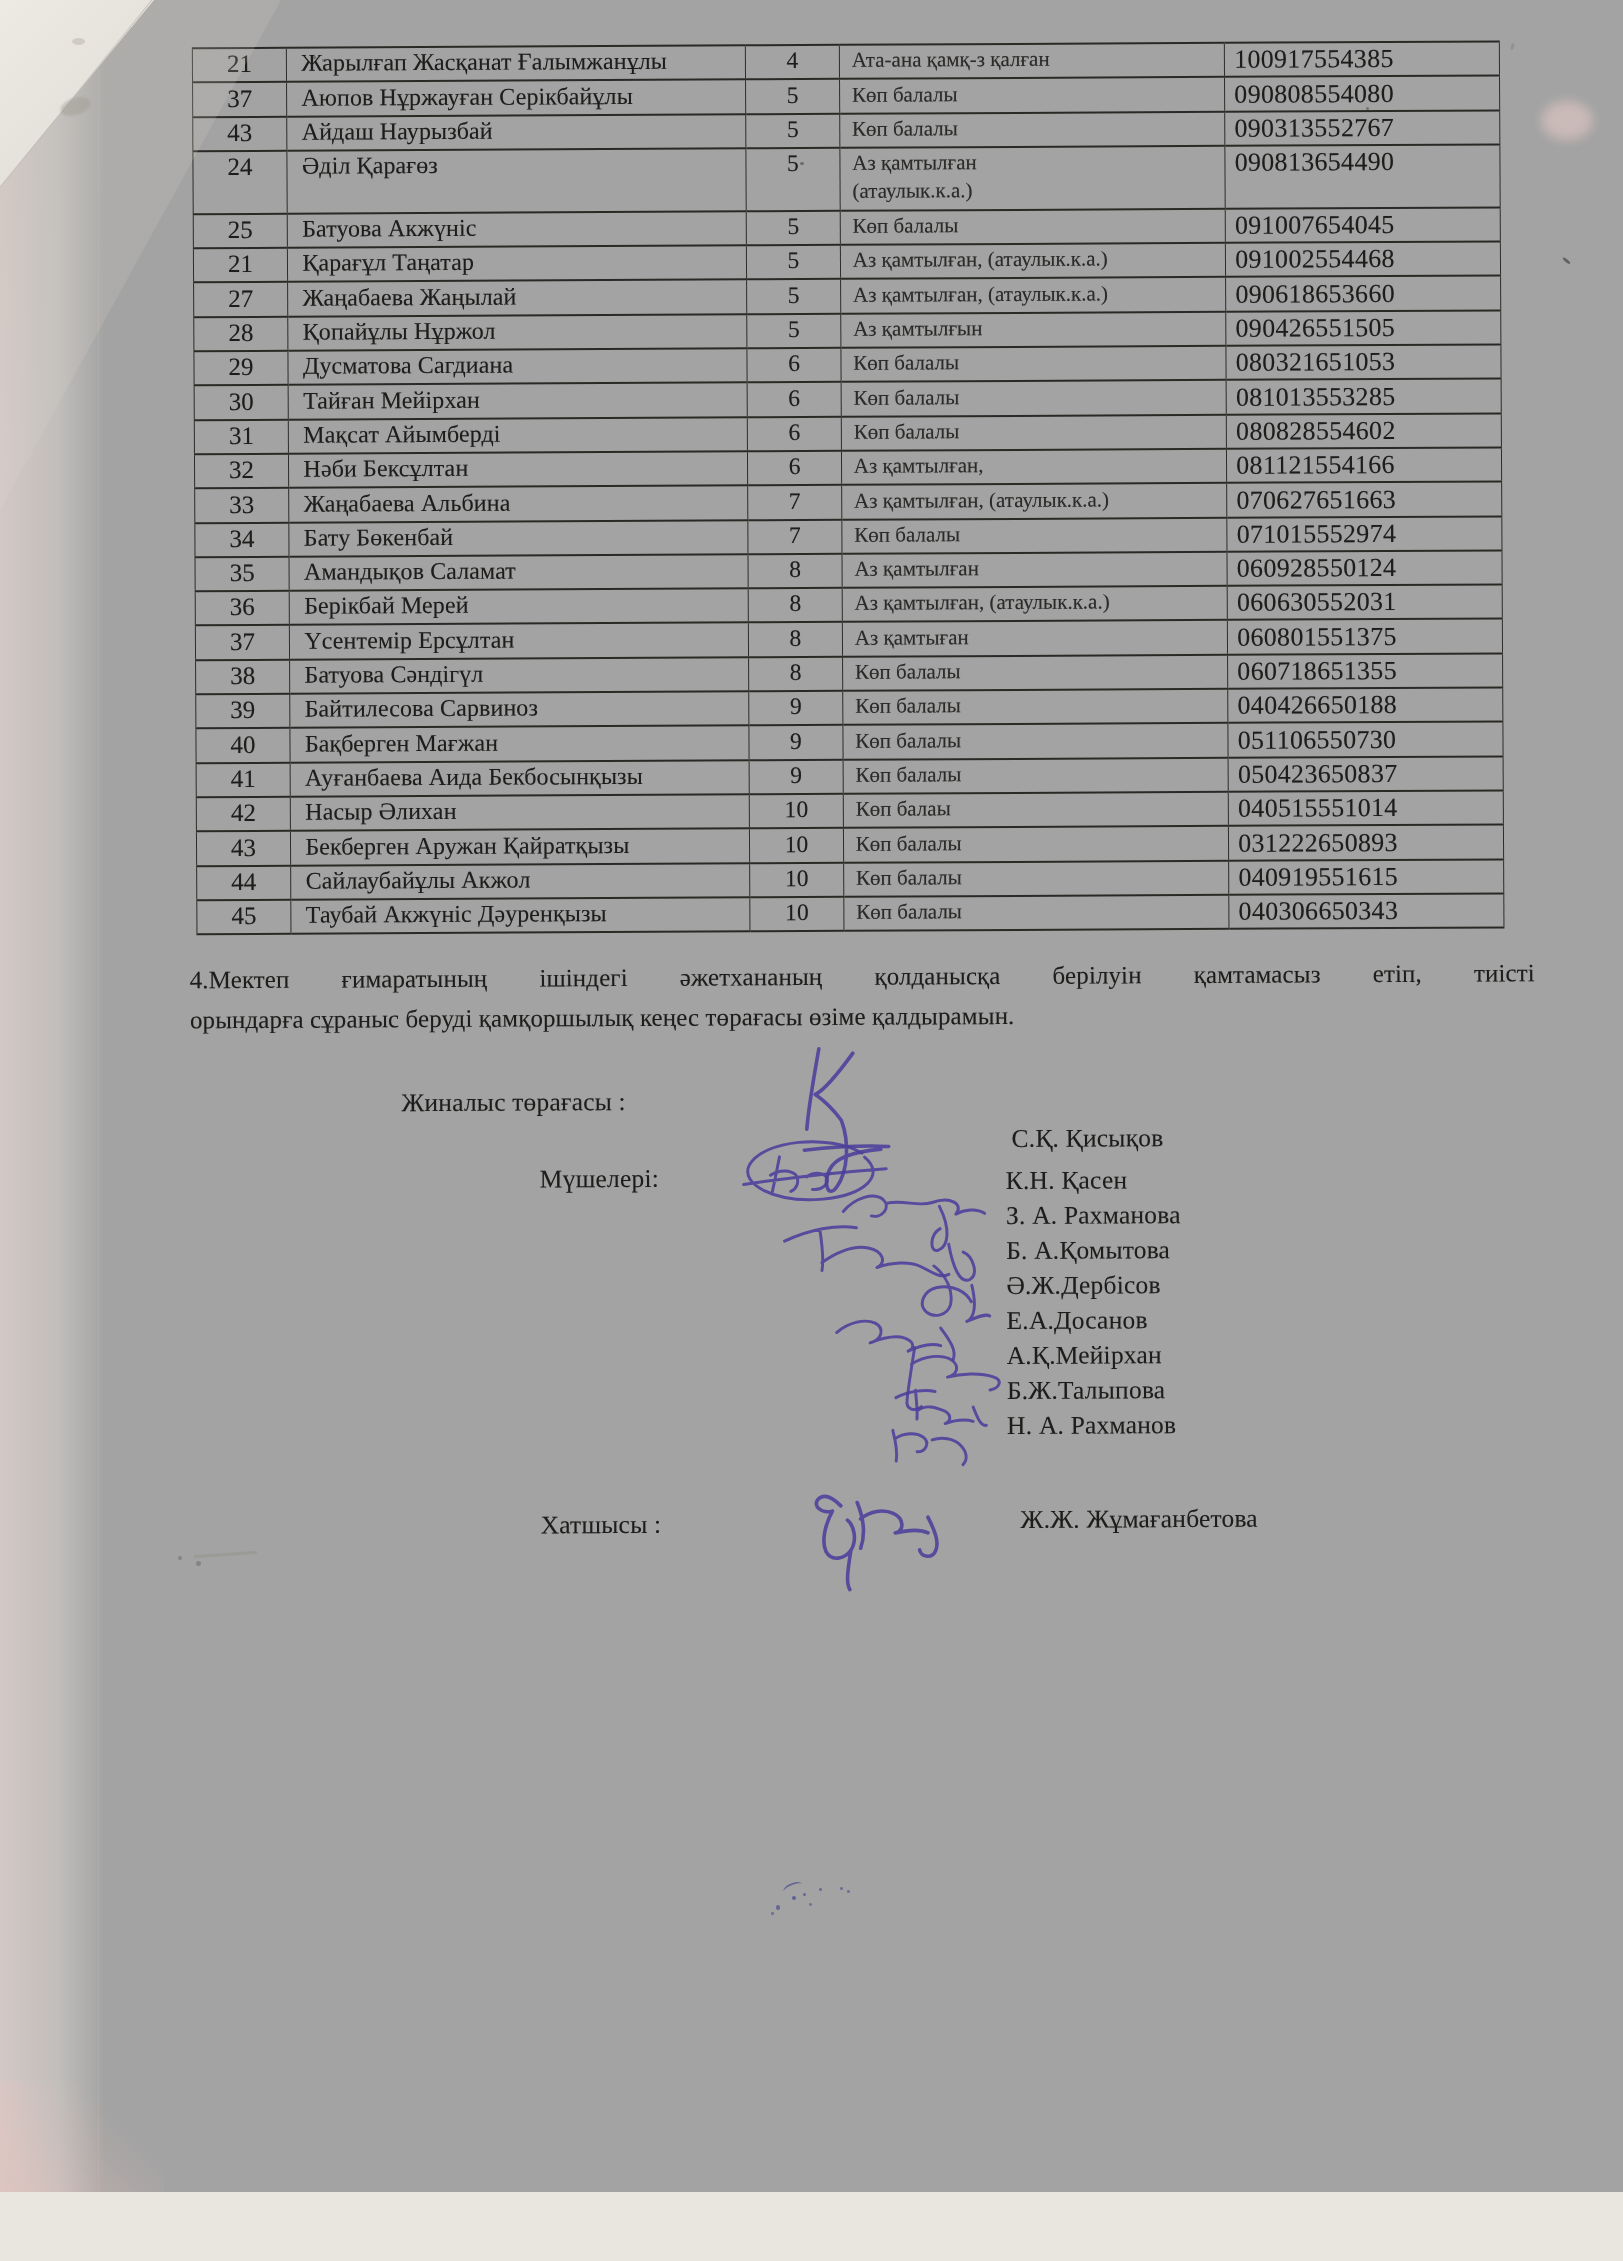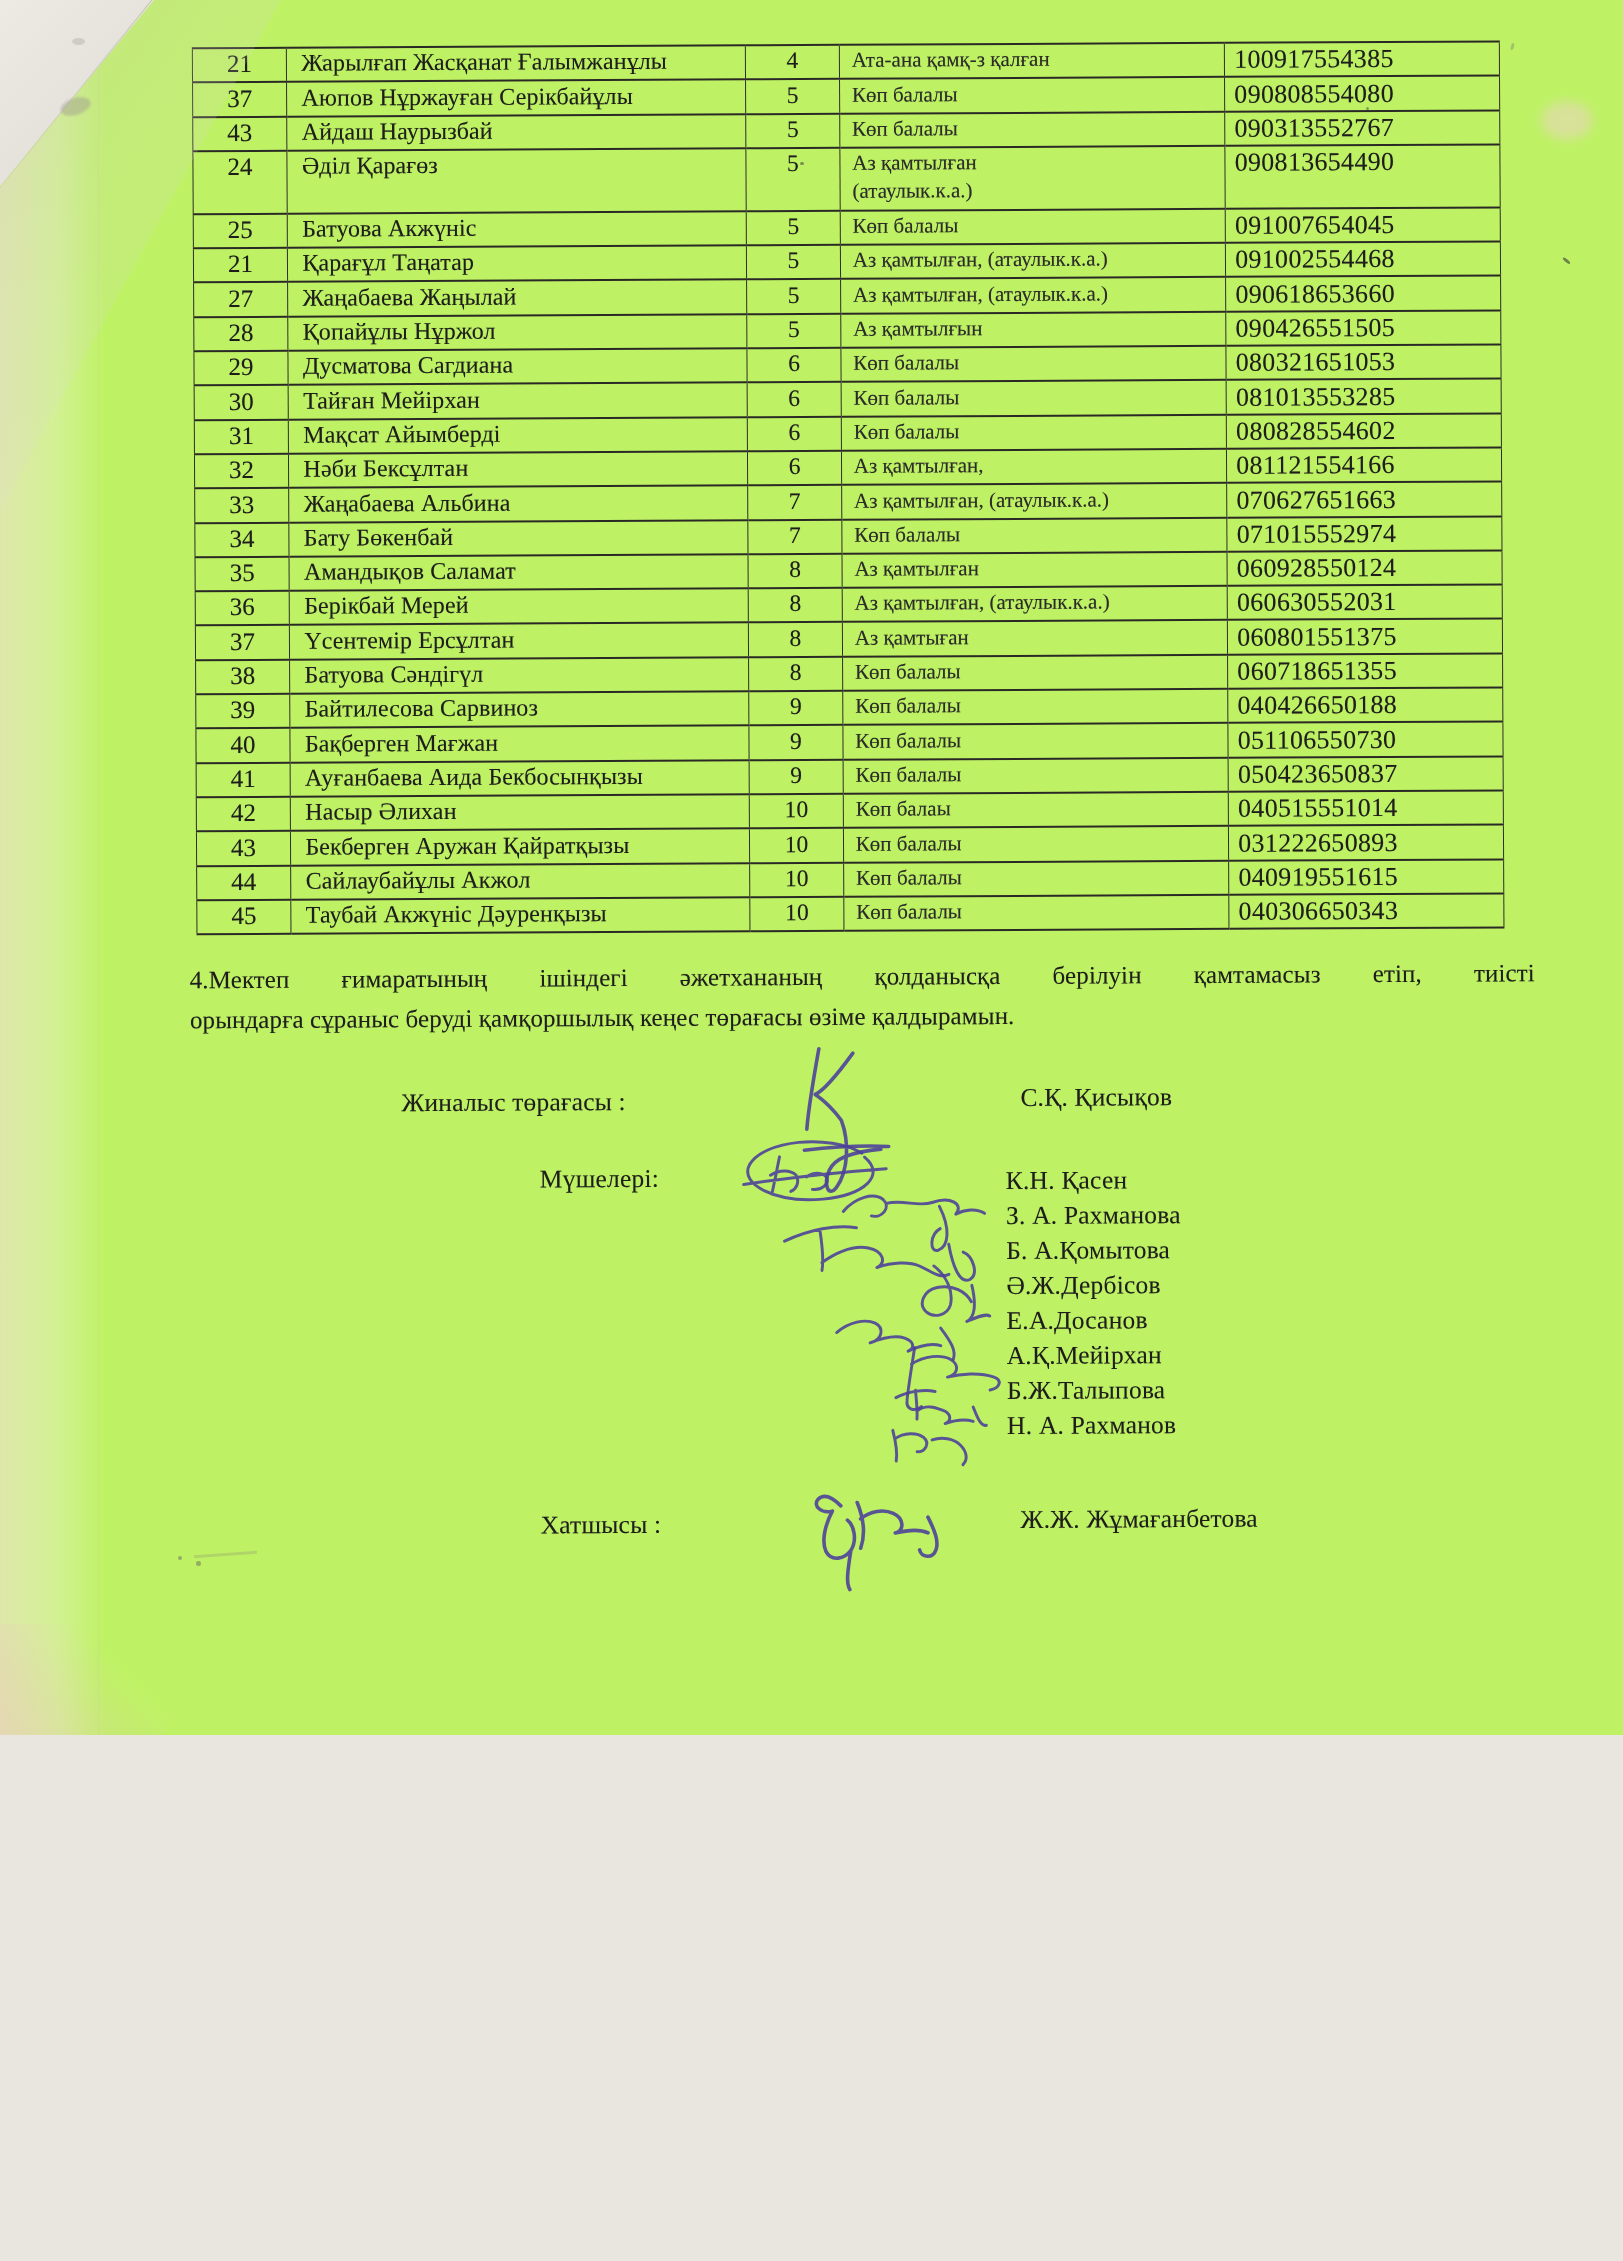--- a/index.html
+++ b/index.html
@@ -1,19 +1,19 @@
 <!DOCTYPE html>
 <html style="--ink: #4b3f9b;font-size:10.5px"><head>
 <meta charset="utf-8">
 <style>
   html,body { margin:0; padding:0; }
   body { background:#e9e6e0; font-family:"Liberation Serif", serif; }
   .page {
-    position:relative; width:1623px; height:1735px;
-    background:#bef264; overflow:hidden; color:#1e1d1b;
+    position:relative; width:1623px; height:2192px;
+    background:#a3a3a3; overflow:hidden; color:#1e1d1b;
   }
   .tilt { position:absolute; inset:0; transform:rotate(-0.3deg); transform-origin:811px 458px; }
 
   
   .left-band { position:absolute; left:0; top:0; width:105px; height:100%;
     background:linear-gradient(90deg, rgba(244,224,219,.6), rgba(248,240,233,.35) 55%, rgba(248,240,233,0));
     z-index:1; }
   .left-band-line { position:absolute; left:98px; top:0; width:1.3px; height:100%;
     background:rgba(205,190,184,.22); z-index:1; }
   .fold-soft { position:absolute; left:0; top:0; width:281px; height:510px;
@@ -60,21 +60,21 @@
   .paragraph { position:absolute; left:187px; top:957px; width:1345px; z-index:4;
     font-size:25px; line-height:40px; letter-spacing:0.1px;
     text-shadow:0 0 0.7px rgba(25,25,25,.3); }
   .paragraph .l1 { text-align:justify; text-align-last:justify; }
   .paragraph .l2 { text-align:left; }
 
   
   .sig-text { position:absolute; z-index:4; font-size:25.5px; letter-spacing:0.2px;
     text-shadow:0 0 0.7px rgba(25,25,25,.3); white-space:nowrap; }
   .chairman-label { left:398px; top:1086px; }
-  .chairman-name  { left:1008px; top:1084px;margin-left:9px; }
+  .chairman-name  { left:1008px; top:1125px; }
   .members-label  { left:536px;  top:1163px; }
   .members-names  { left:1002px; top:1164px; line-height:35px; }
   .secretary-label{ left:535px;  top:1509px; }
   .secretary-name { left:1015px; top:1506px; }
 
   .ink-layer { position:absolute; inset:0; z-index:5; pointer-events:none; }
   .ink-layer path { fill:none; stroke:var(--ink,#4b3f9b); stroke-linecap:round;
     stroke-linejoin:round; opacity:.88; }
 </style>
 </head>

